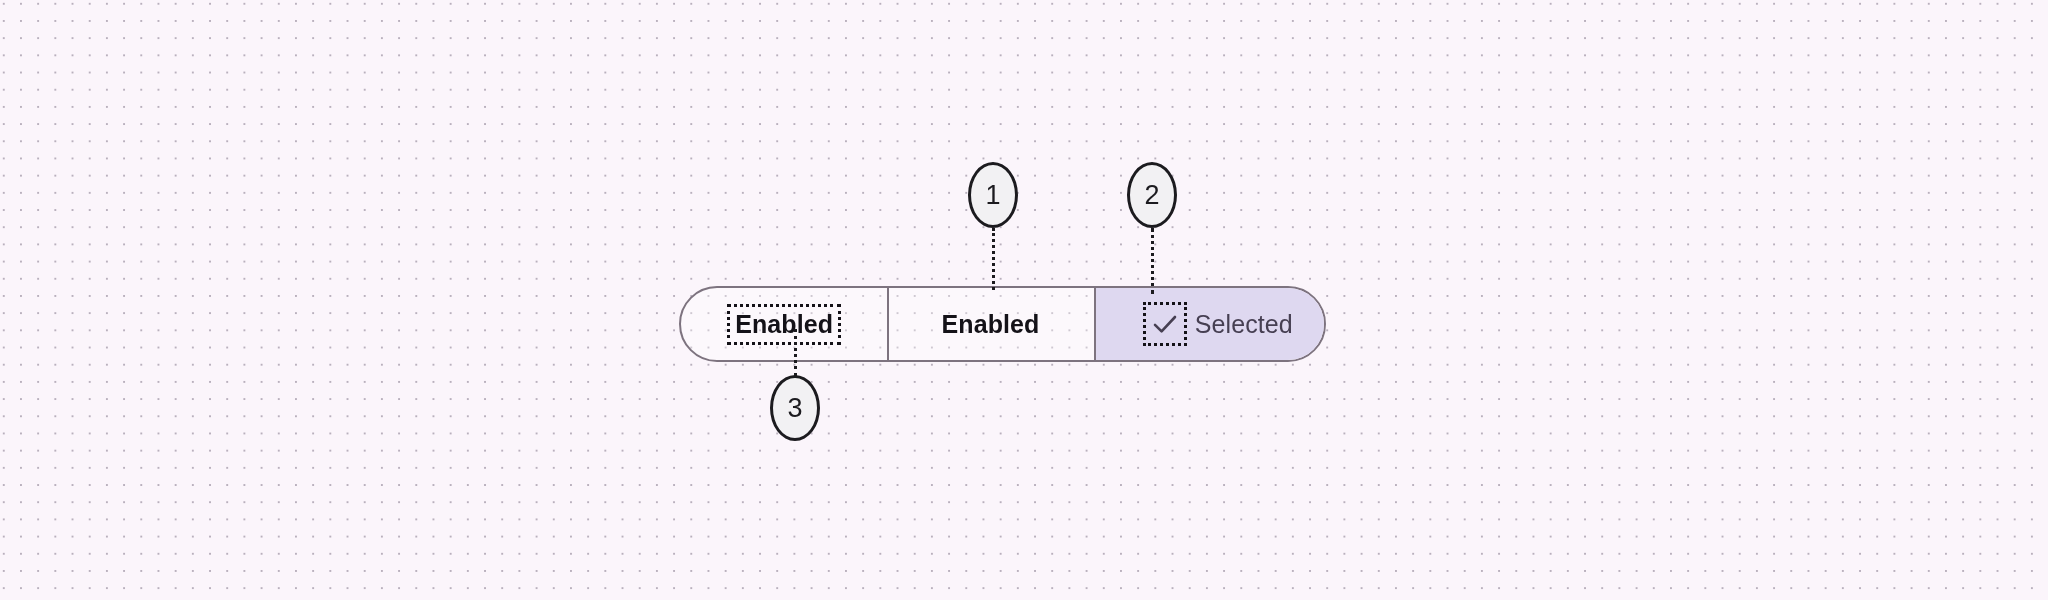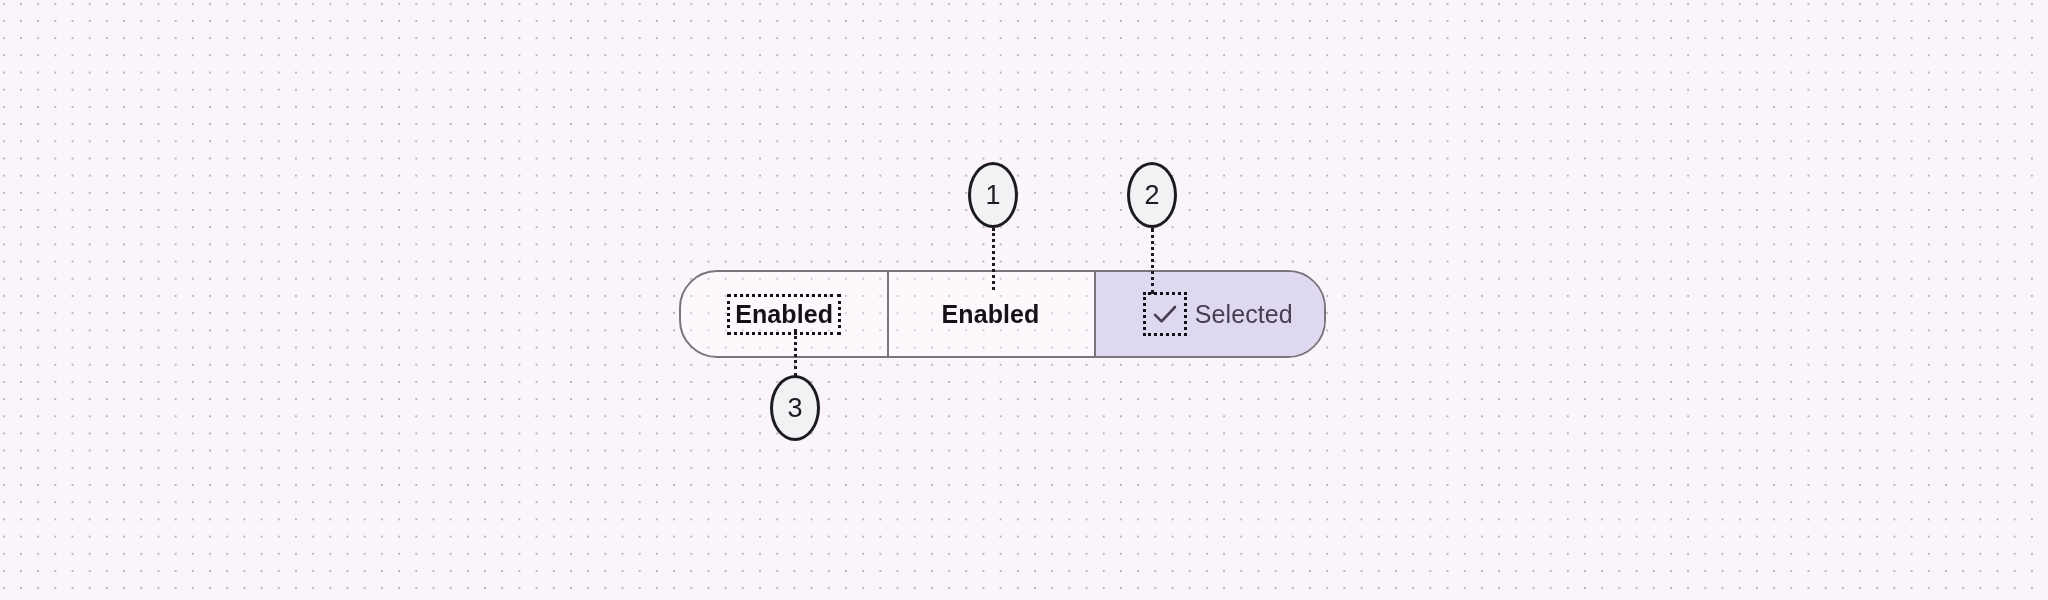--- a/index.html
+++ b/index.html
@@ -25,23 +25,23 @@
     background-image:
       radial-gradient(circle at 1px 1px, #b9b0bd 1.1px, rgba(0,0,0,0) 1.2px);
     background-size: 17.2px 17.2px;
     background-position: 20px 20px;
   }
 
   
   #segmented-control {
     position: absolute;
     left: 679px;
-    top: 270px;
+    top: 286px;
     width: 647px;
-    height: 88px;
+    height: 76px;
     box-sizing: border-box;
     border: 2px solid #7d737f;
     border-radius: 38px;
     display: flex;
     align-items: stretch;
     overflow: hidden;
     background: rgba(255,255,255,0.30);
   }
 
   .segment {

